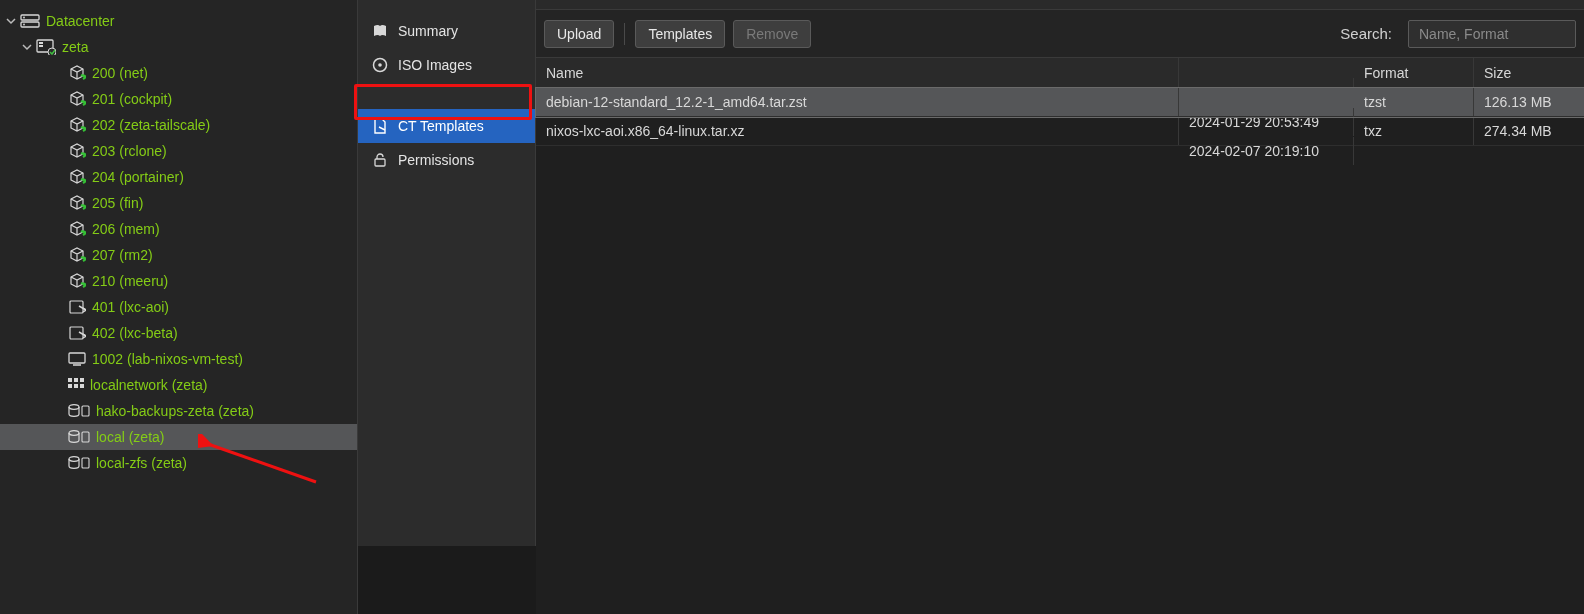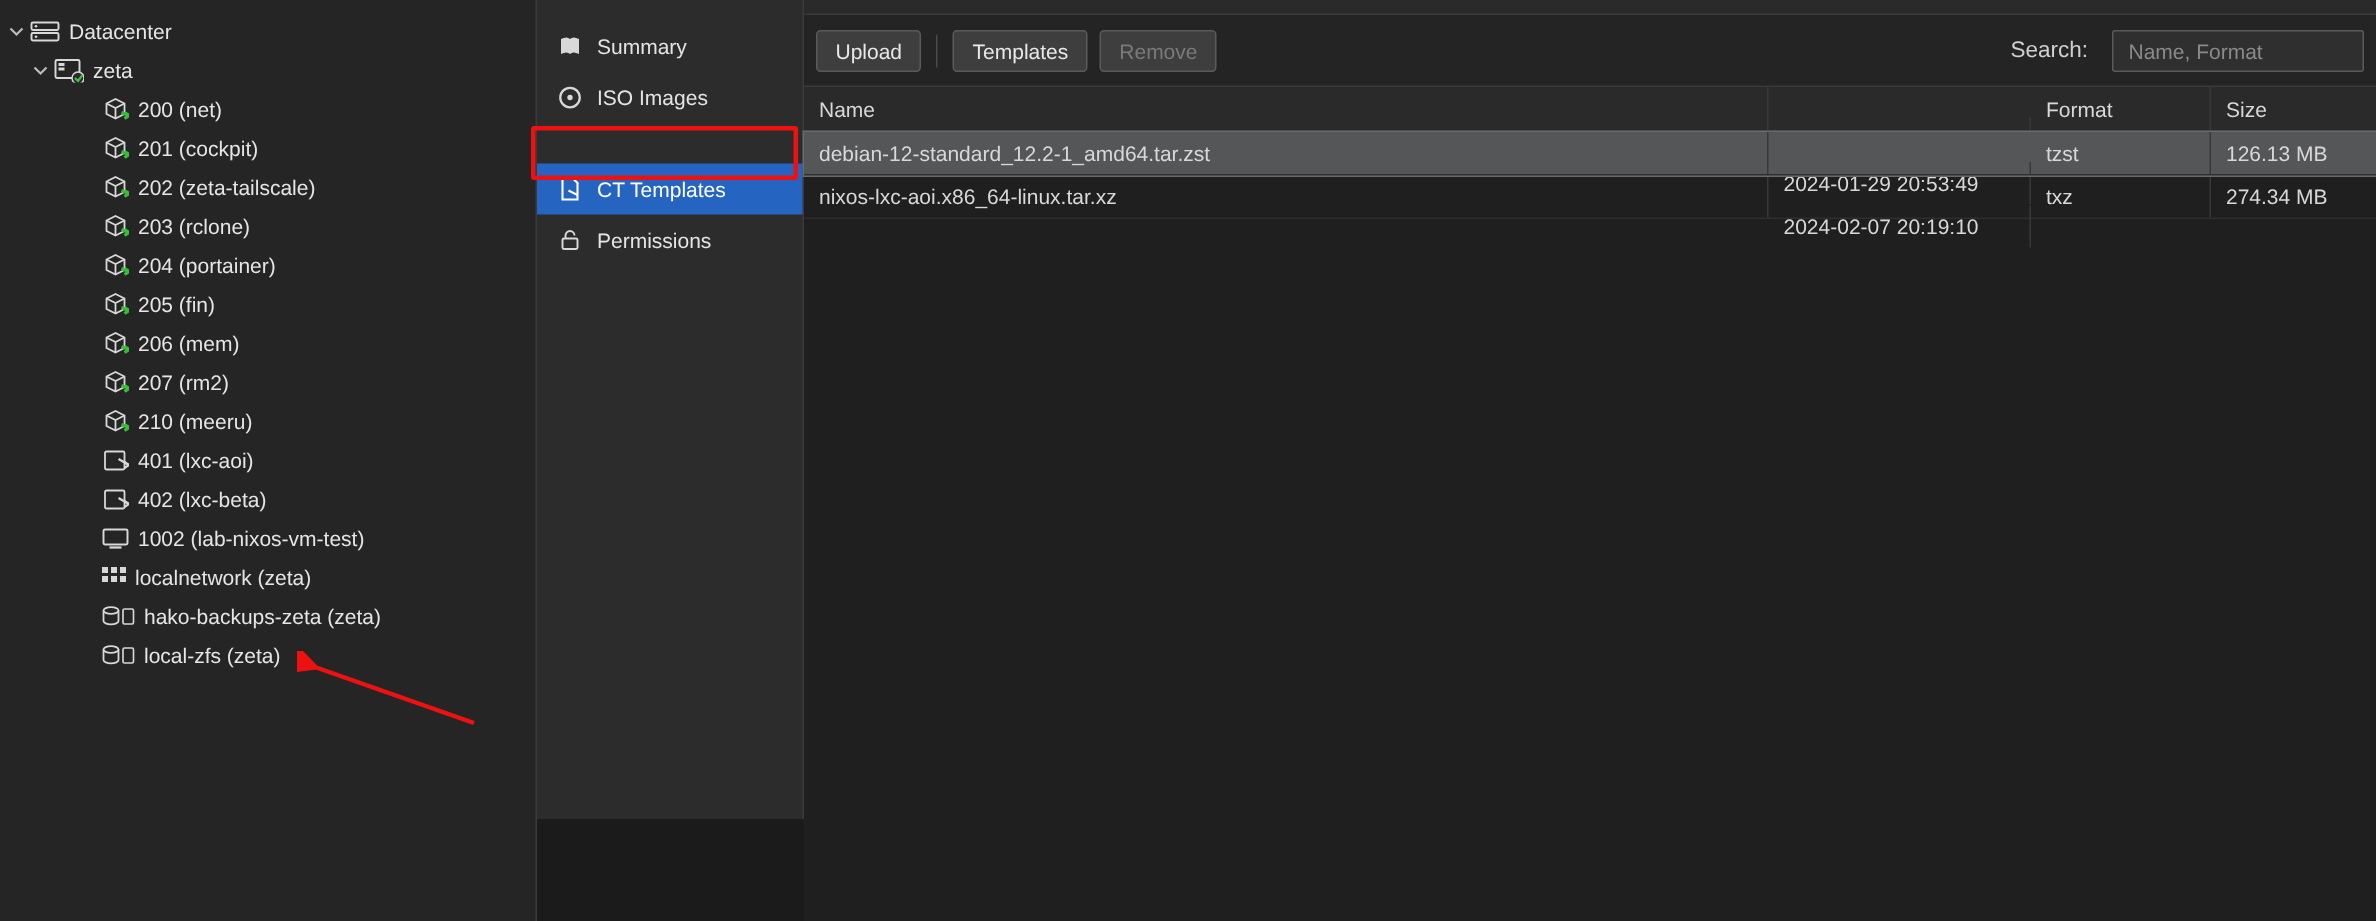--- a/index.html
+++ b/index.html
@@ -36,21 +36,21 @@
     color: #bbb;
     font-size: 10px;
     margin-right: 2px;
   }
   .tree-row .icon {
     display: inline-flex;
     align-items: center; justify-content: center;
     margin-right: 6px;
   }
   .tree-row .label {
-    color: #e5e5e5;
+    color: #84cc16;
     font-size: 14px;
   }
   .indent-0 { padding-left: 4px; }
   .indent-1 { padding-left: 20px; }
   .indent-2 { padding-left: 52px; }
   
   .red-arrow {
     position: absolute;
     left: 198px;
     top: 434px;
@@ -384,20 +384,31 @@
         <span class="expander"></span>
         <span class="icon">
           <svg width="22" height="14" viewBox="0 0 22 14">
             <ellipse cx="6" cy="3" rx="5" ry="2.3" fill="none" stroke="#d8d8d8" stroke-width="1.2"></ellipse>
             <path d="M1 3 L1 10 A5 2.3 0 0 0 11 10 L11 3" fill="none" stroke="#d8d8d8" stroke-width="1.2"></path>
             <rect x="14" y="2" width="7" height="10" rx="1" fill="none" stroke="#d8d8d8" stroke-width="1.1"></rect>
           </svg>
         </span>
         <span class="label">hako-backups-zeta (zeta)</span>
       </div>
+      <div class="tree-row indent-2 selected">
+        <span class="expander"></span>
+        <span class="icon">
+          <svg width="22" height="14" viewBox="0 0 22 14">
+            <ellipse cx="6" cy="3" rx="5" ry="2.3" fill="none" stroke="#d8d8d8" stroke-width="1.2"></ellipse>
+            <path d="M1 3 L1 10 A5 2.3 0 0 0 11 10 L11 3" fill="none" stroke="#d8d8d8" stroke-width="1.2"></path>
+            <rect x="14" y="2" width="7" height="10" rx="1" fill="none" stroke="#d8d8d8" stroke-width="1.1"></rect>
+          </svg>
+        </span>
+        <span class="label">local (zeta)</span>
+      </div>
       <div class="tree-row indent-2">
         <span class="expander"></span>
         <span class="icon">
           <svg width="22" height="14" viewBox="0 0 22 14">
             <ellipse cx="6" cy="3" rx="5" ry="2.3" fill="none" stroke="#d8d8d8" stroke-width="1.2"></ellipse>
             <path d="M1 3 L1 10 A5 2.3 0 0 0 11 10 L11 3" fill="none" stroke="#d8d8d8" stroke-width="1.2"></path>
             <rect x="14" y="2" width="7" height="10" rx="1" fill="none" stroke="#d8d8d8" stroke-width="1.1"></rect>
           </svg>
         </span>
         <span class="label">local-zfs (zeta)</span>

